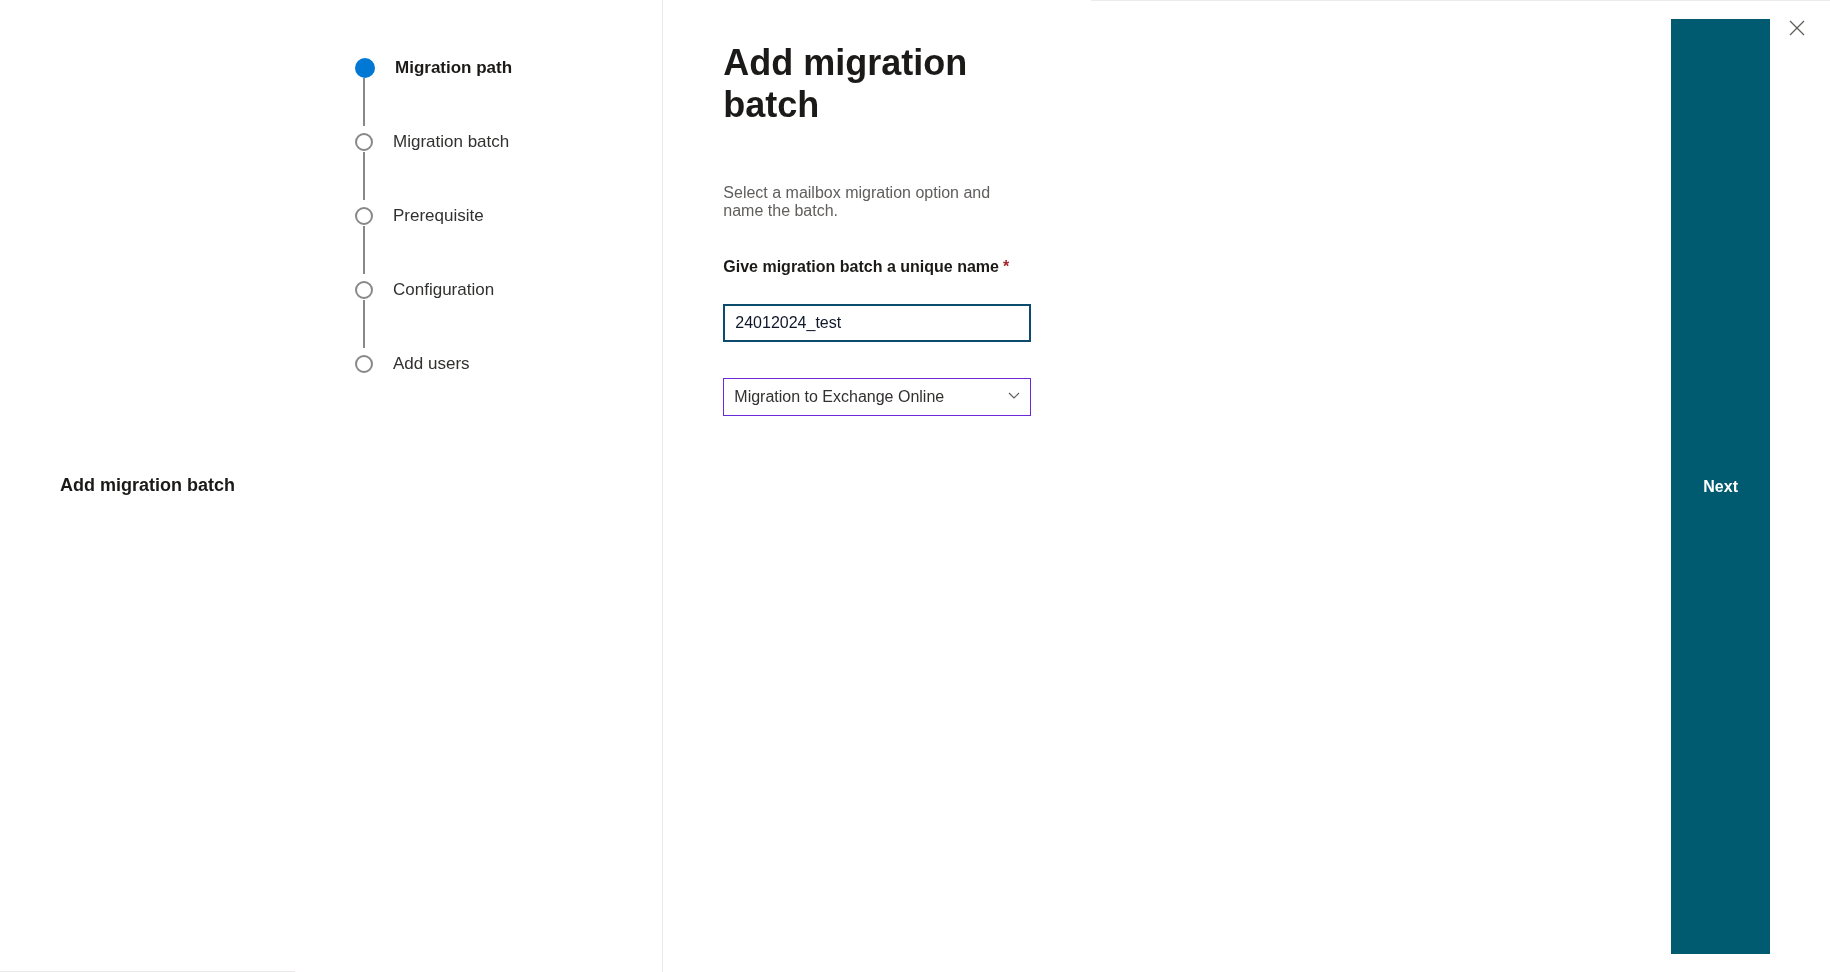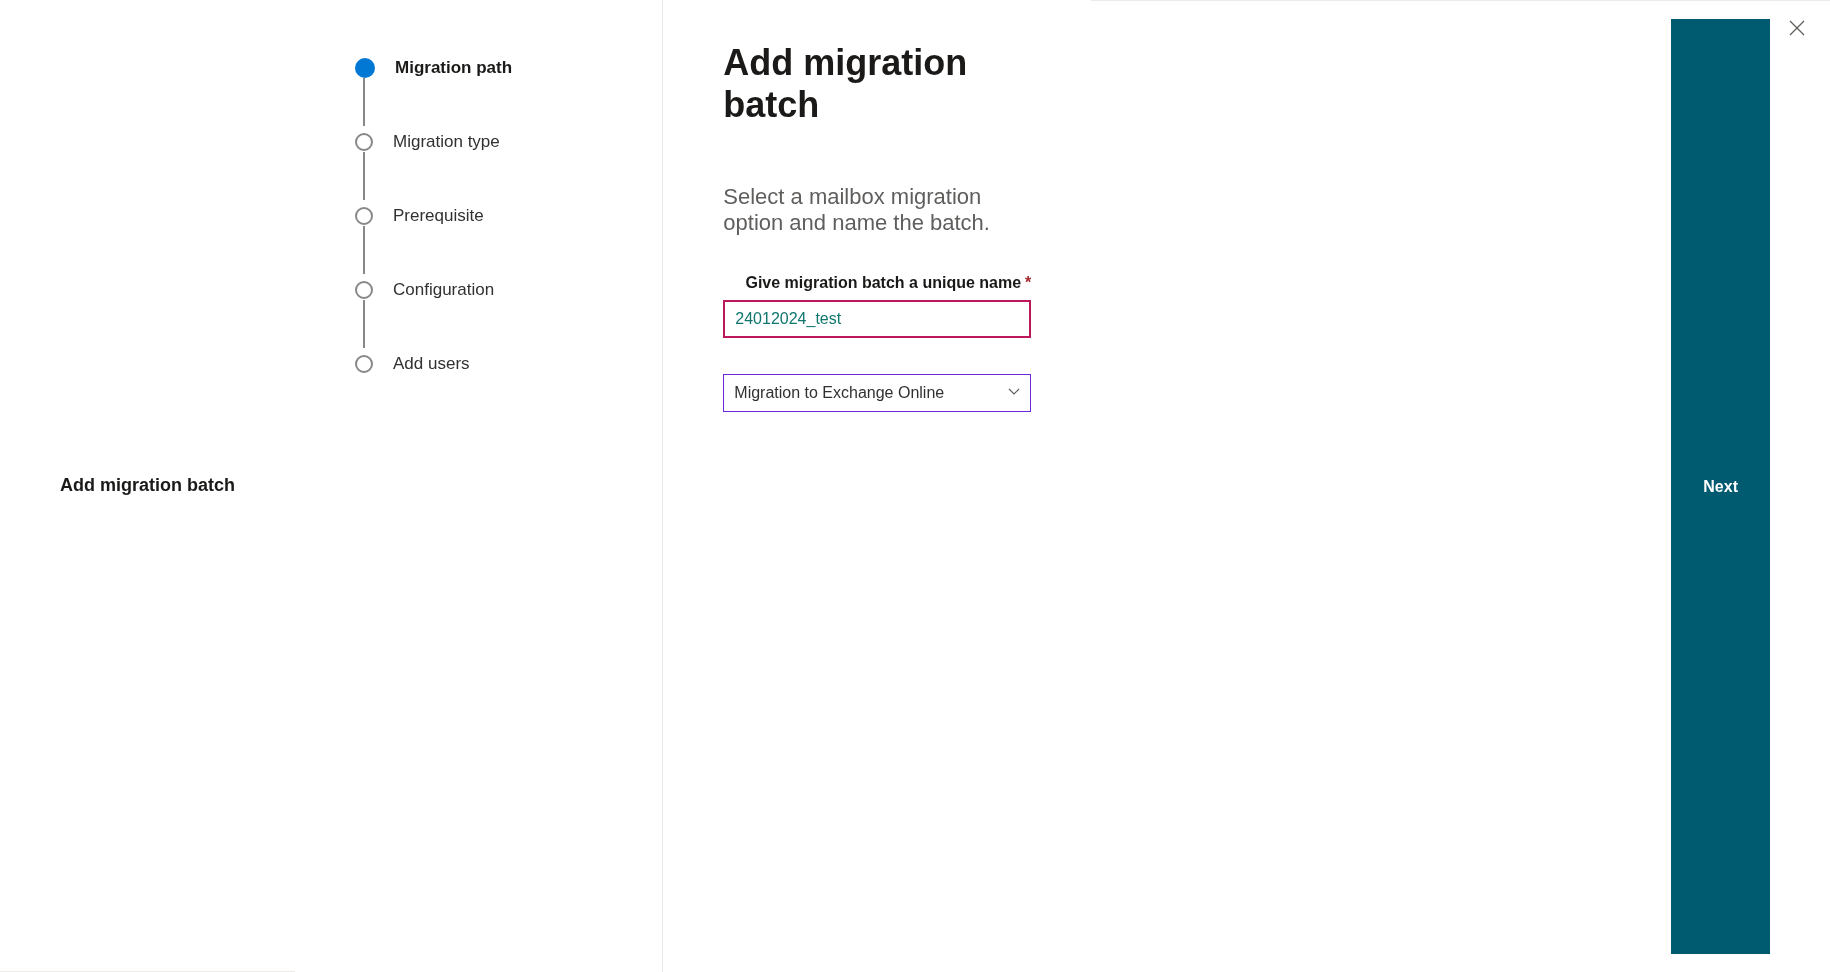--- a/index.html
+++ b/index.html
@@ -107,48 +107,48 @@
       flex: 1;
       padding: 42px 60px 40px 60px;
     }
     .main-title {
       font-size: 36px;
       font-weight: 700;
       color: #1b1a19;
       margin-bottom: 58px;
     }
     .main-desc {
-      font-size: 22px;
+      font-size: 16px;
       color: #605e5c;
       margin-bottom: 38px;
     }
     .form-group {
       margin-bottom: 36px;
     }
     .form-label {
       display: block;
       font-size: 16px;
       font-weight: 600;
       color: #1b1a19;
       margin-bottom: 8px;
-      text-align: right;
     }
     .required {
       color: #a4262c;
       margin-left: 4px;
     }
     .text-input {
       width: 308px;
       height: 38px;
       padding: 0 10px;
       font-size: 16px;
       font-family: inherit;
-      border: 2px solid #be185d;
+      border: 2px solid #0c4a6e;
       outline: none;
-      color: #0f766e;
+      color: #0f172a;
+      margin-top: 20px;
     }
     .select-wrap {
       position: relative;
       width: 308px;
     }
     .select-input {
       width: 100%;
       height: 38px;
       padding: 0 34px 0 10px;
       font-size: 16px;
@@ -208,21 +208,21 @@
     <nav class="sidebar">
       <ul class="step-list" id="step-list">
           <li class="step-item active">
             <span class="step-marker"></span>
             <span class="step-connector"></span>
             <span class="step-label">Migration path</span>
           </li>
           <li class="step-item">
             <span class="step-marker"></span>
             <span class="step-connector"></span>
-            <span class="step-label">Migration type</span>
+            <span class="step-label">Migration batch</span>
           </li>
           <li class="step-item">
             <span class="step-marker"></span>
             <span class="step-connector"></span>
             <span class="step-label">Prerequisite</span>
           </li>
           <li class="step-item">
             <span class="step-marker"></span>
             <span class="step-connector"></span>
             <span class="step-label">Configuration</span>

